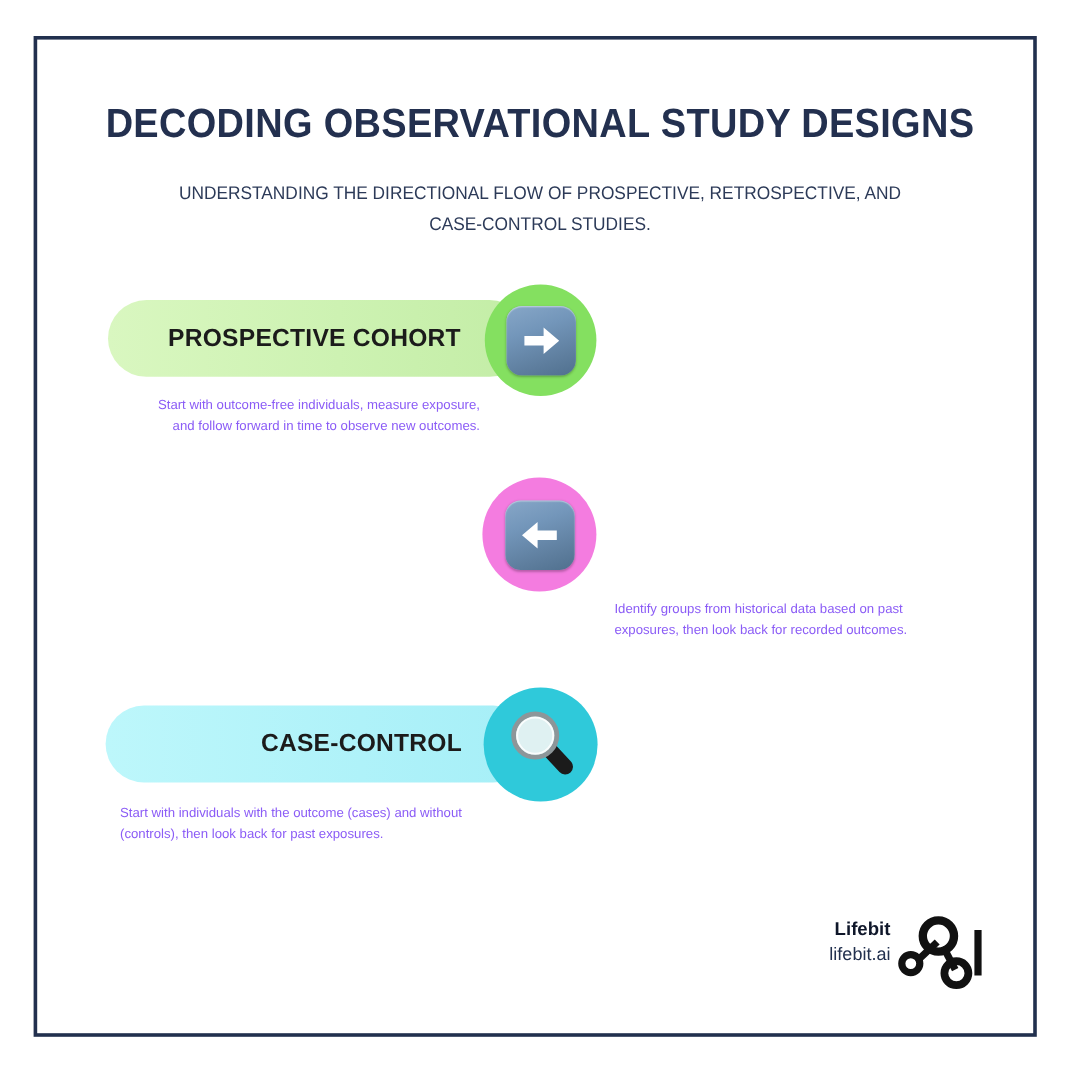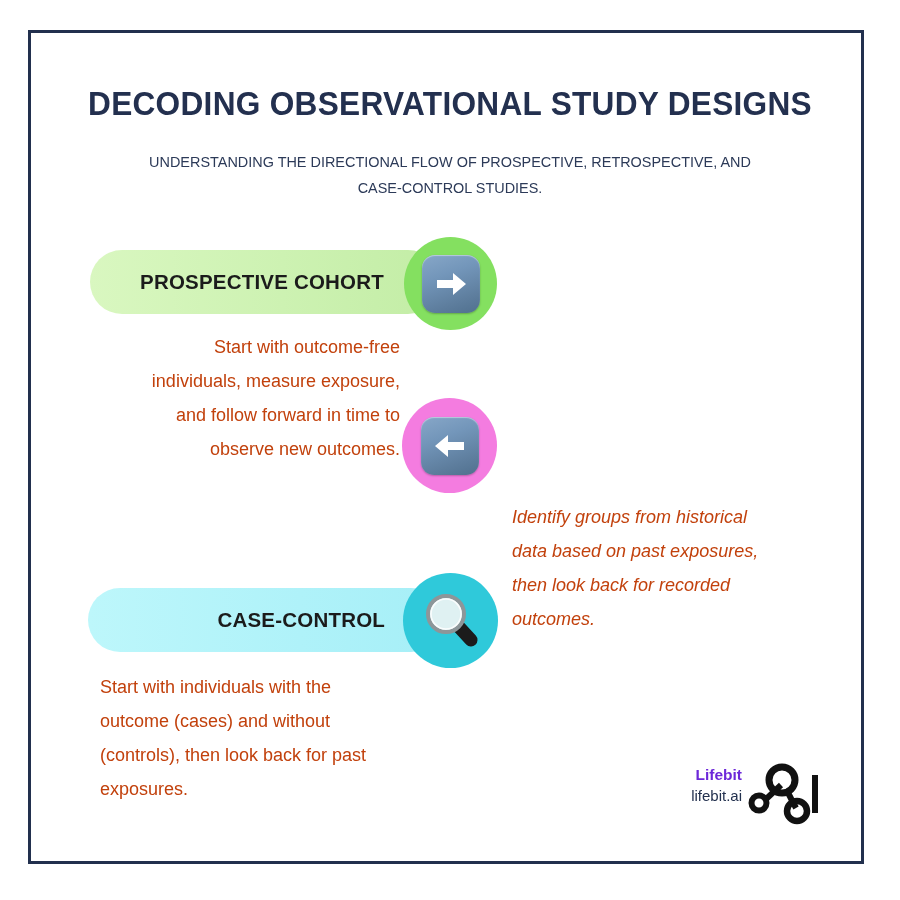--- a/index.html
+++ b/index.html
@@ -144,36 +144,35 @@
     display: flex;
     align-items: center;
     justify-content: center;
     box-sizing: border-box;
   }
   .arrow-tile svg { display: block; }
 
   
   .para {
     position: absolute;
-    font-size: 18px;
-    line-height: 34px;
-    color: #c2410c;
+    font-size: 11px;
+    line-height: 17px;
+    color: #8b5cf6;
   }
   .para-1 {
     left: 130px;
     top: 330px;
     width: 270px;
     text-align: right;
   }
   .para-2 {
     left: 512px;
     top: 500px;
     width: 275px;
     text-align: left;
-    font-style: italic;
   }
   .para-3 {
     left: 100px;
     top: 670px;
     width: 300px;
     text-align: left;
   }
 
   
   .logo {
@@ -186,21 +185,21 @@
   .logo-text {
     position: absolute;
     right: 78px;
     top: 0;
     text-align: right;
     width: 90px;
   }
   .logo-name {
     font-weight: bold;
     font-size: 15.5px;
-    color: #6d28d9;
+    color: #0f172a;
     line-height: 20px;
   }
   .logo-url {
     font-size: 15px;
     color: #22304e;
     line-height: 22px;
   }
   .logo-mark {
     position: absolute;
     right: 0;

